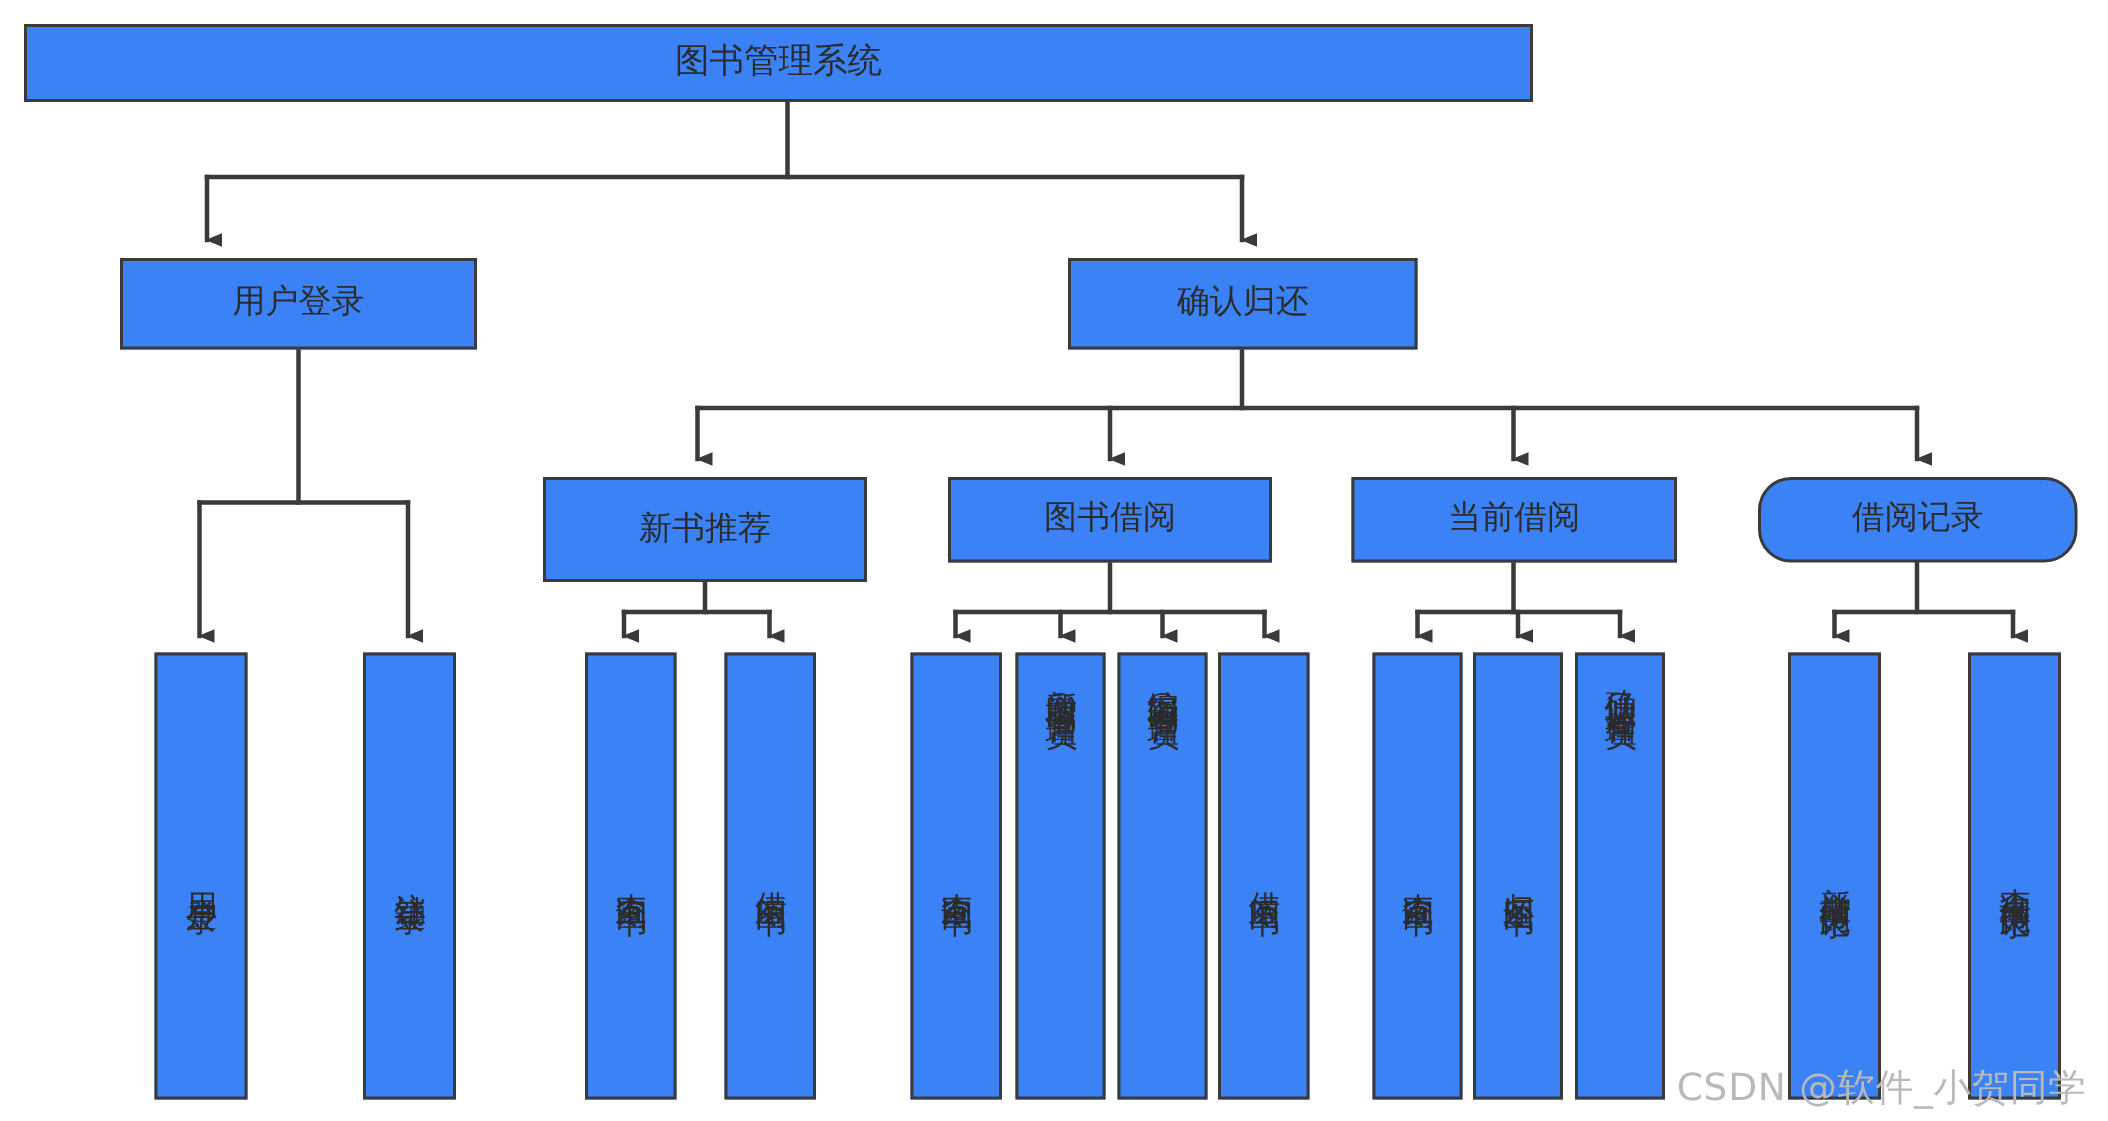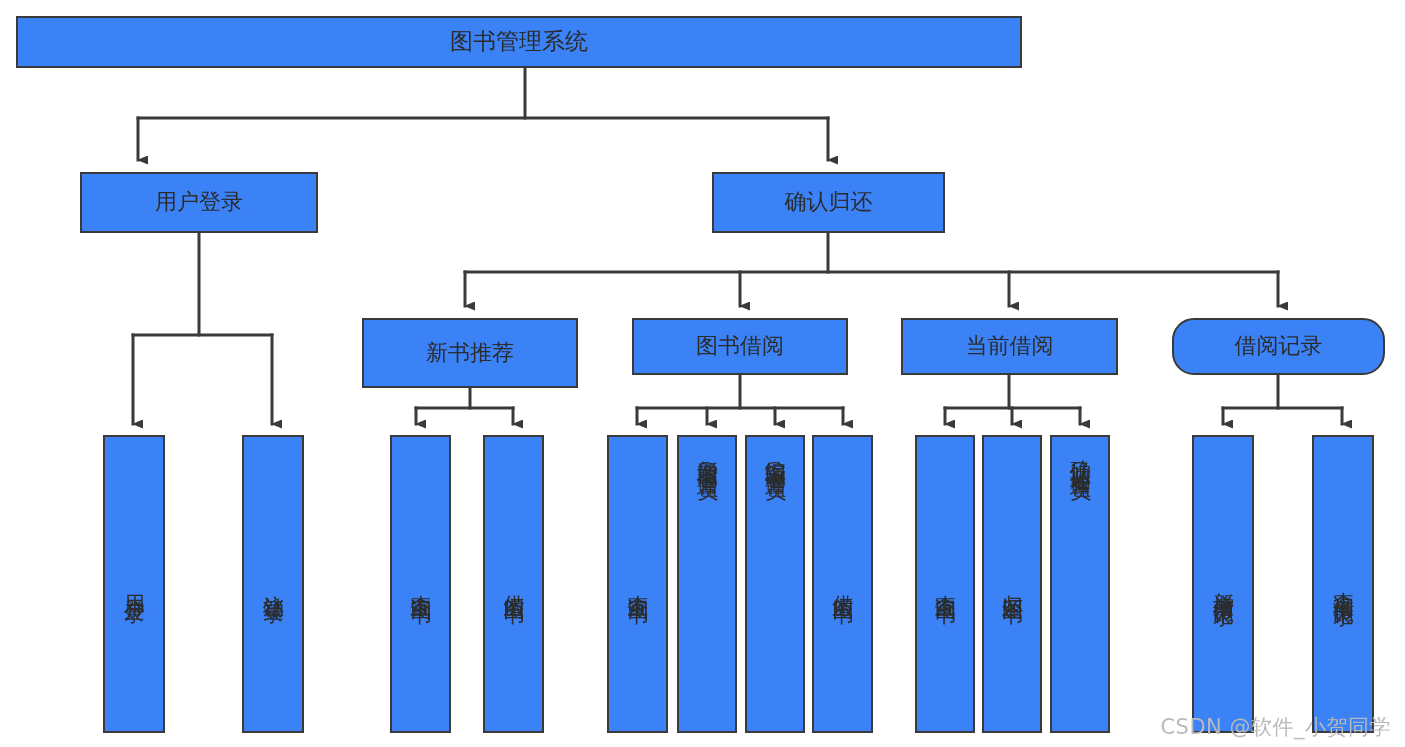--- a/index.html
+++ b/index.html
@@ -51,21 +51,21 @@
   }
   .node.v.toptext{
     align-items:flex-start;
     justify-content:center;
     padding-top:6px;
   }
   .watermark{
     position:absolute;
     right:14px;
     bottom:6px;
-    font-size:21px;
+    font-size:25px;
     color:#b9b9b9;
     letter-spacing:0.5px;
     white-space:nowrap;
     user-select:none;
   }
 </style>
 </head>
 <body>
 
 <div id="stage">

